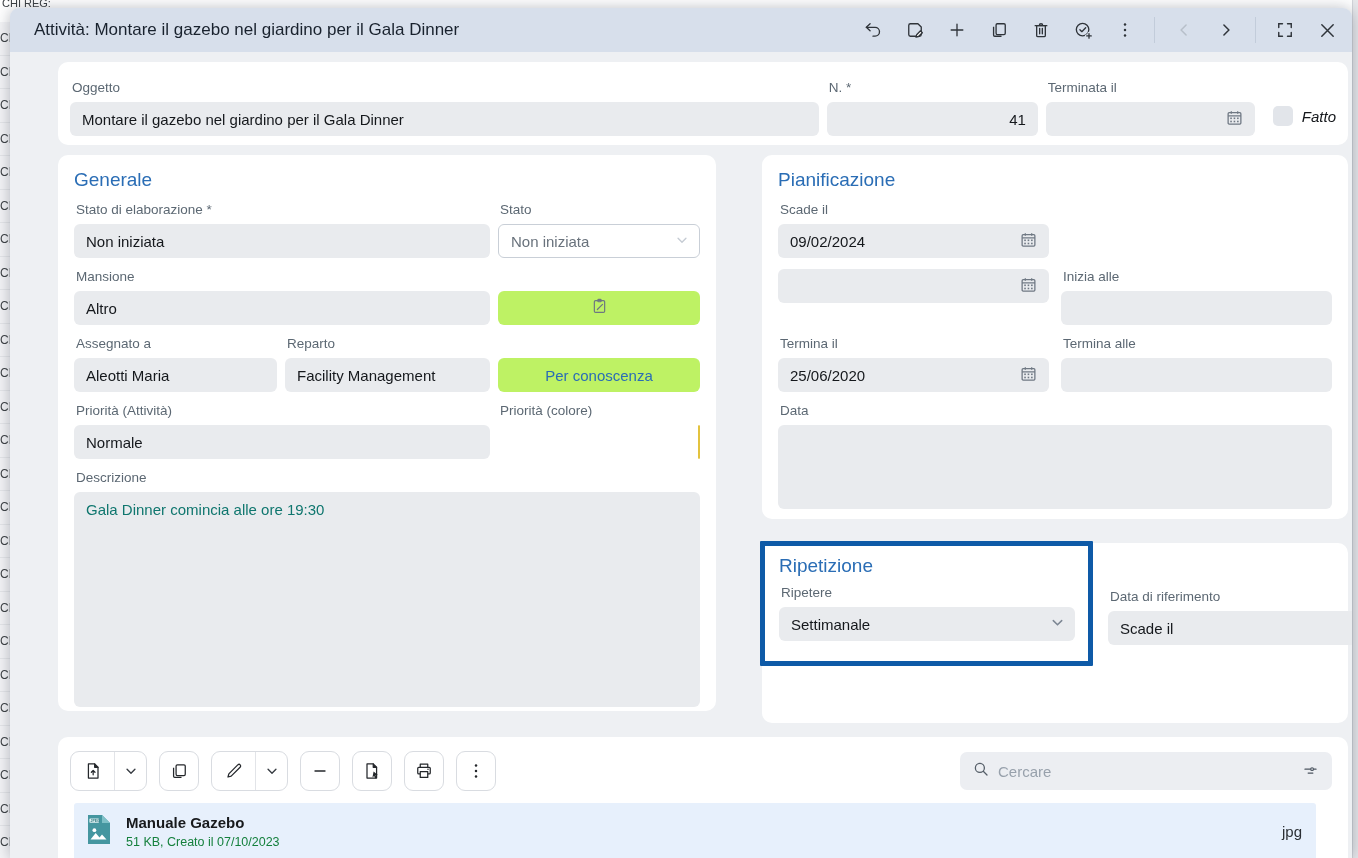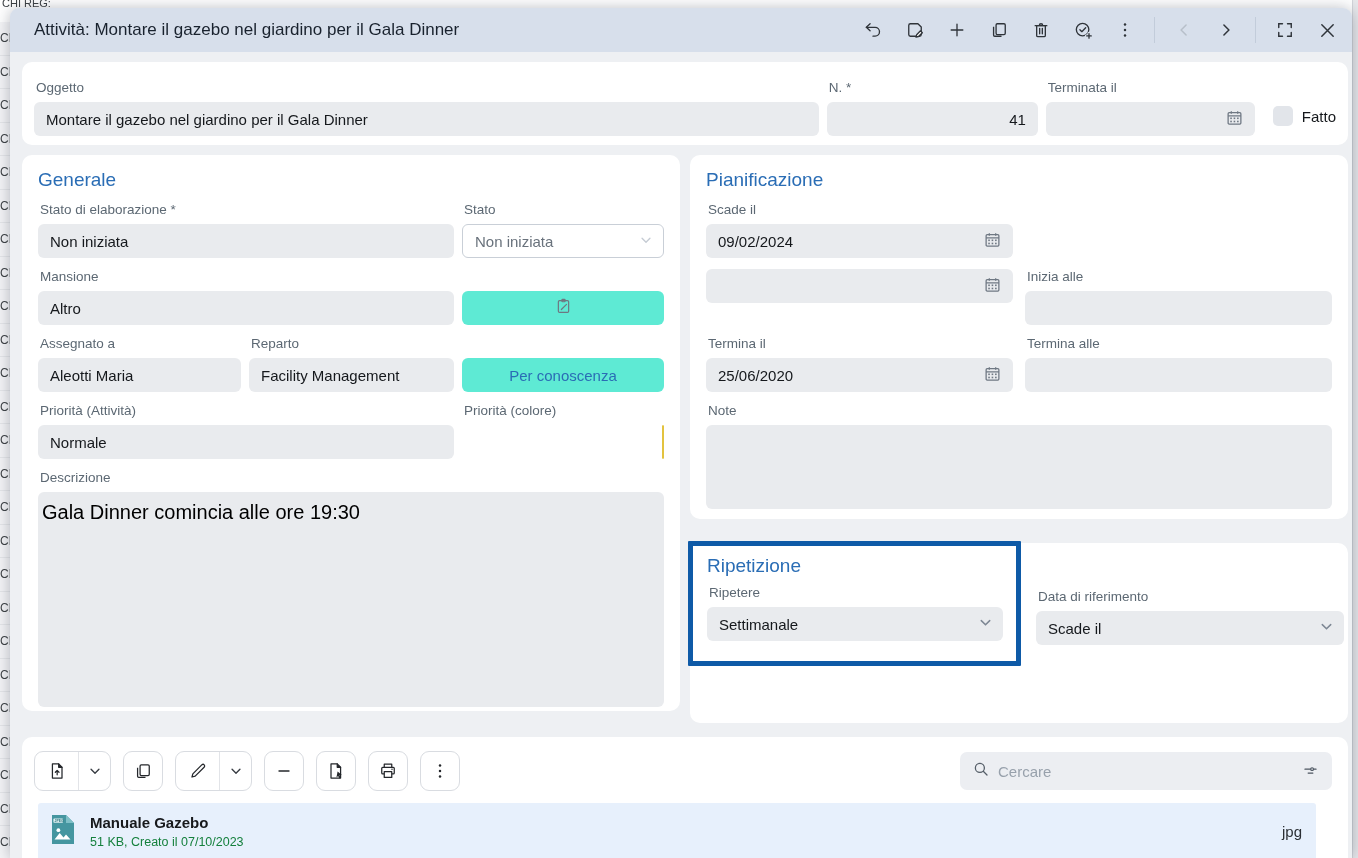--- a/index.html
+++ b/index.html
@@ -27,60 +27,60 @@
   }
   .titlebar-title { font-size:17px; color:#19222e; flex:1; white-space:nowrap; overflow:hidden; }
   .tb-actions { display:flex; align-items:center; gap:8px; }
   .tb-ibtn { width:34px; height:34px; border:none; background:transparent; display:flex; align-items:center; justify-content:center; color:#2f343a; border-radius:6px; cursor:pointer; }
   .tb-ibtn.disabled { color:#b7bfc9; }
   .tb-sep { width:1px; height:26px; background:#c2ccda; margin:0 4px; }
   .tb-ibtn svg { display:block; }
 
   .dlg-body { flex:1; padding:10px 4px 0 12px; overflow:hidden; }
 
-  .card { background:#fff; border-radius:10px; }
+  .card { background:#fff; border-radius:10px;margin-left:36px; }
   .label { font-size:13.5px; color:#5c6873; margin:0 0 6px 2px; line-height:16px; white-space:nowrap; }
   .field {
     height:34px; background:#e9ebee; border-radius:6px; padding:8px 12px;
     display:flex; align-items:center; font-size:15px; color:#15181c; overflow:hidden;
   }
   .field.right { justify-content:flex-end; }
   .field.with-icon { justify-content:space-between; }
   .field .cal { color:#6f7883; flex:0 0 auto; }
-  .textarea { background:#e9ebee; border-radius:6px; padding:9px 4px; font-size:20px; color:#000000; }
+  .textarea { background:#e9ebee; border-radius:6px; padding:9px 12px; font-size:15px; color:#0f766e; }
   .section-title { font-size:19px; color:#2a6db5; font-weight:400; }
   .dropdown {
     height:34px; background:#e9ebee; border-radius:6px; padding:0 10px 0 12px;
     display:flex; align-items:center; justify-content:space-between; font-size:15px; color:#15181c; cursor:pointer;
   }
   .dropdown .chev { color:#7d8794; }
   .dropdown.ghost { background:#fff; border:1px solid #c9cfd7; color:#69727c; }
   .dropdown.ghost .chev { color:#c6ccd4; }
 
   
   .card-top { height:83px; display:flex; align-items:flex-start; padding:18px 12px 0 12px; gap:8px; margin-bottom:10px; }
   .fg { display:flex; flex-direction:column; }
   .fg-oggetto { flex:1; }
   .fg-numero { width:211px; }
   .fg-terminata { width:209px; }
   .fatto-wrap { display:flex; align-items:center; gap:9px; margin:26px 0 0 10px; }
   .checkbox { width:20px; height:20px; border-radius:5px; background:#e2e5ea; cursor:pointer; }
-  .fatto-label { font-size:15px; color:#15181c; }
+  .fatto-label { font-size:15px; color:#15181c;font-style:italic; }
 
   
   .mid-row { display:flex; gap:10px; align-items:flex-start; }
   .card-generale { width:658px; height:556px; padding:14px 16px; }
   .right-col { flex:1; display:flex; flex-direction:column; gap:24px; }
   .card-pian { height:364px; padding:14px 16px; }
   .card-rip { height:180px; position:relative; }
 
   .g-row { display:grid; grid-template-columns:416px 1fr; column-gap:8px; margin-top:11px; }
   .g-row3 { display:grid; grid-template-columns:203px 205px 1fr; column-gap:8px; margin-top:11px; }
   .btn-gray {
-    height:34px; background:#5eead4; border:none; border-radius:6px; font-size:15px;
+    height:34px; background:#bef264; border:none; border-radius:6px; font-size:15px;
     display:flex; align-items:center; justify-content:center; cursor:pointer; align-self:end;
   }
   .btn-blue-text { color:#2a6db5; font-family:"Liberation Sans",sans-serif; }
   .btn-icon-gray { color:#6e7781; }
   .color-field { height:34px; border-radius:6px; border:1px solid #e3c33f; align-self:end; cursor:pointer; }
   .desc-area { height:215px; margin-top:6px; }
 
   .p-row { display:grid; grid-template-columns:1fr 1fr; column-gap:12px; margin-top:11px; }
   .note-area { height:84px; margin-top:6px; }
 
@@ -429,21 +429,21 @@
             </div>
             <div class="fg">
               <div class="label">Termina alle</div>
               <div class="field">
                   <span></span>
                 </div>
             </div>
           </div>
 
           <div style="margin-top:11px;">
-            <div class="label">Note</div>
+            <div class="label">Data</div>
             <div class="textarea note-area"></div>
           </div>
         </div>
 
         <div class="card card-rip">
           <div class="rip-highlight">
             <div class="section-title">Ripetizione</div>
             <div class="label">Ripetere</div>
             <div class="dropdown">
               <span>Settimanale</span>

